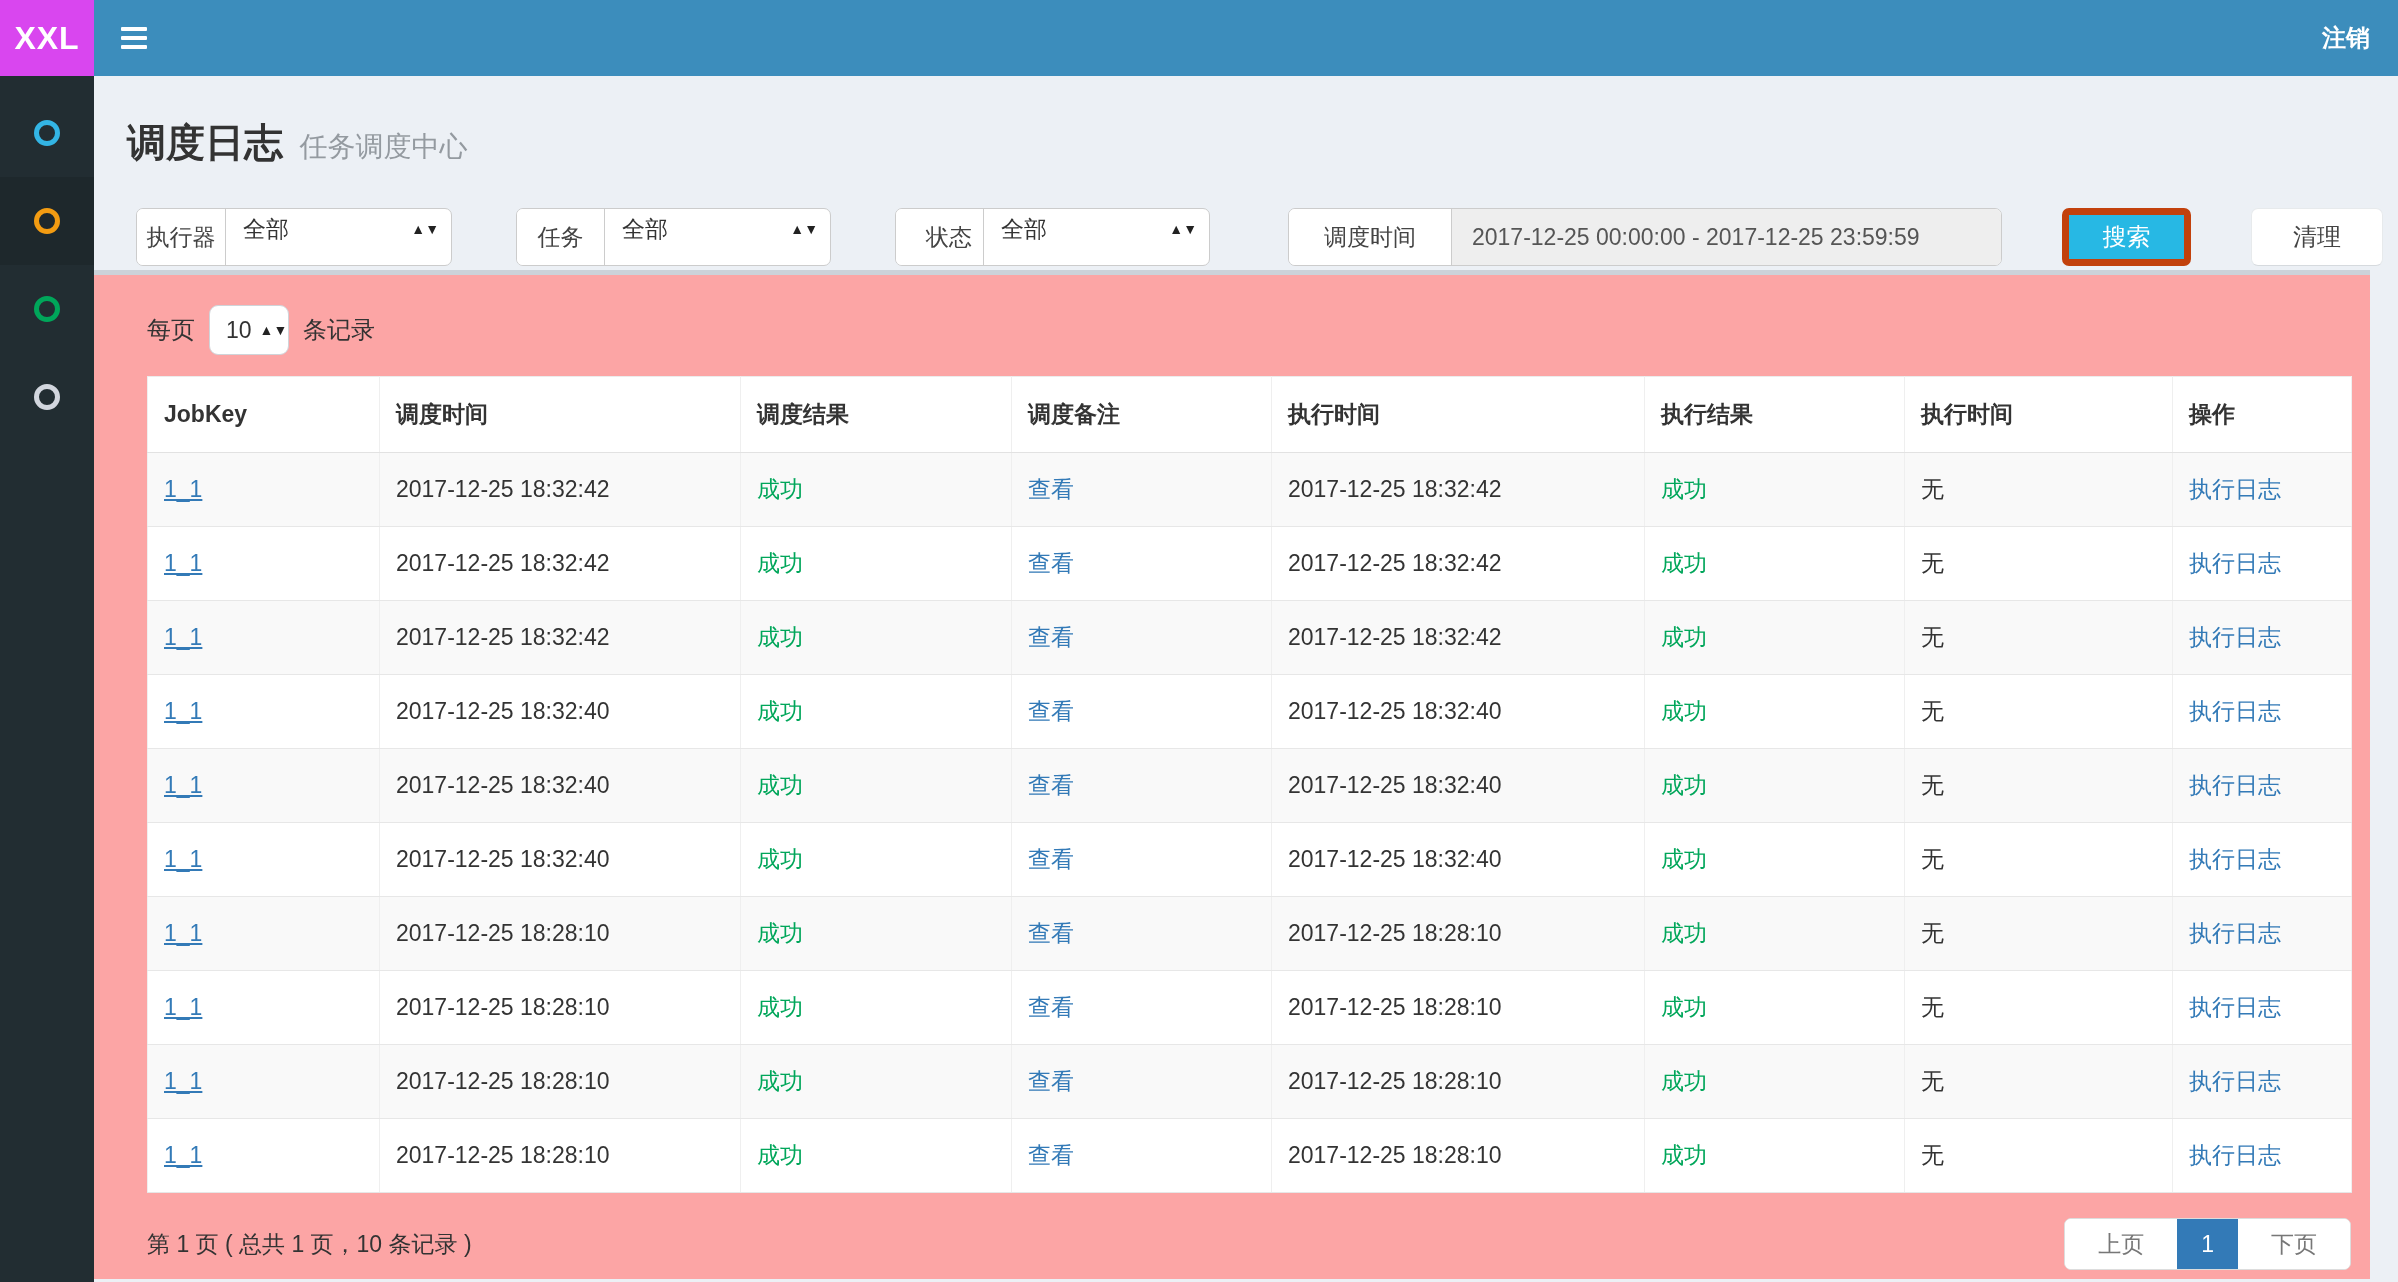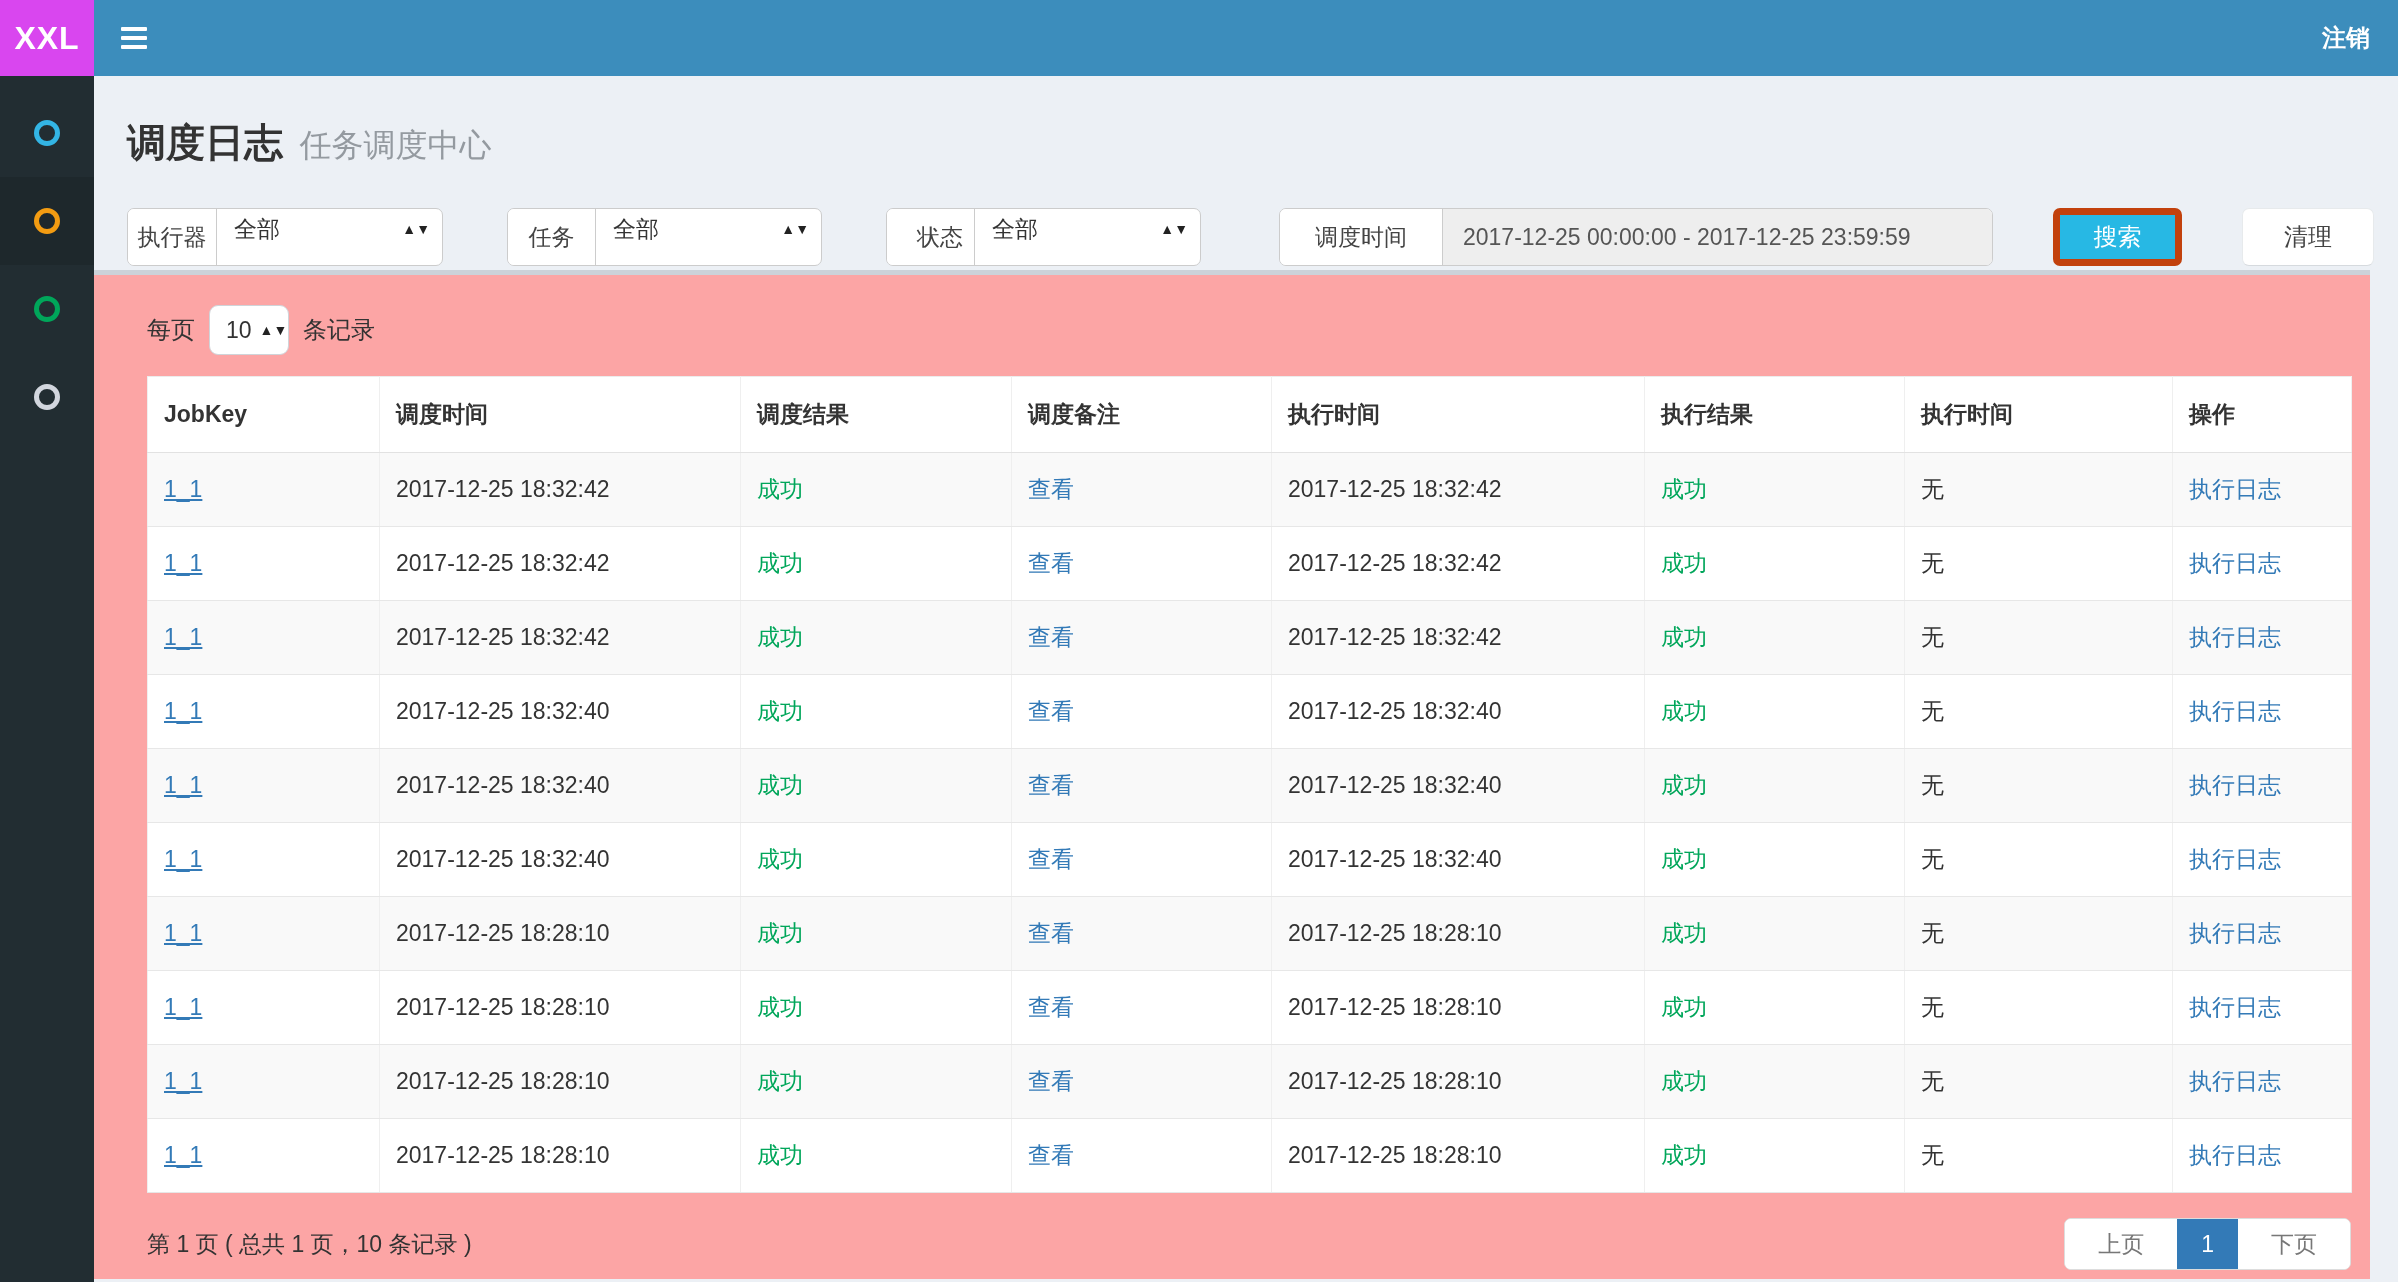--- a/index.html
+++ b/index.html
@@ -17,34 +17,34 @@
   
   .sidebar{position:absolute;top:76px;left:0;bottom:0;width:94px;background:#222d32;padding-top:13px;box-sizing:border-box;}
   .side-item{height:88px;display:flex;align-items:center;justify-content:center;cursor:pointer;}
   .side-item.active{background:#1e282c;}
   .circle-icon{width:26px;height:26px;border-radius:50%;border:5px solid #fff;box-sizing:border-box;}
 
   
   .content{position:absolute;top:76px;left:94px;right:0;bottom:0;background:#ecf0f5;}
   .content-header{padding:40px 0 0 33px;height:112px;box-sizing:border-box;}
   .page-title{display:inline;font-size:39px;font-weight:bold;color:#333;margin:0;}
-  .page-subtitle{font-size:32px;color:#949aa0;margin-left:12px;}
+  .page-subtitle{font-size:28px;color:#949aa0;margin-left:12px;}
 
   
   .toolbar{display:flex;align-items:center;padding-left:33px;height:60px;margin-top:19px;}
   .ig{display:flex;align-items:stretch;height:58px;background:#fff;border:1px solid #ccc;border-radius:7px;overflow:hidden;box-sizing:border-box;}
   .ig-label{display:flex;align-items:center;padding:0 17px;border-right:1px solid #ccc;background:#fff;color:#444;font-size:23px;white-space:nowrap;box-sizing:border-box;justify-content:center;}
   .ig-select{display:flex;align-items:center;padding:0 12px 16px 17px;font-size:23px;color:#333;cursor:pointer;box-sizing:border-box;}
   .spin{margin-left:auto;display:flex;flex-direction:column;align-items:center;line-height:0.62;font-size:14px;color:#222;padding-left:12px;}
   .ig-input{display:flex;align-items:center;background:#eee;color:#555;font-size:23px;padding:0 20px;box-sizing:border-box;white-space:nowrap;cursor:default;}
   .w-exec-label{width:89px;} .w-exec-sel{width:225px;}
   .w-job-label{width:88px;}  .w-job-sel{width:225px;}
   .w-st-label{width:88px;padding-left:36px;}   .w-st-sel{width:225px;}
   .w-time-label{width:163px;}.w-time-input{width:549px;}
-  .g1{margin-left:0;} .g2{margin-left:64px;} .g3{margin-left:64px;} .g4{margin-left:78px;}
+  .g1{margin-left:9px;} .g2{margin-left:64px;} .g3{margin-left:64px;} .g4{margin-left:78px;}
   .btn{height:58px;border-radius:7px;font-size:24px;display:flex;align-items:center;justify-content:center;cursor:pointer;box-sizing:border-box;}
   .btn-search{width:129px;margin-left:60px;background:#27b8e4;border:7px solid #c2410c;color:#fff;}
   .btn-clear{width:132px;margin-left:60px;background:#fff;border:1px solid #e7eaec;border-bottom-color:#d6dade;color:#444;}
 
   .divider{height:5px;background:#ccd2d9;margin:3px 28px 0 0;}
 
   
   .sheet{background:#fca5a5;margin-right:28px;padding:30px 19px 0 53px;height:1004px;box-sizing:border-box;}
 
   .pagesize{display:flex;align-items:center;font-size:24px;color:#333;}

